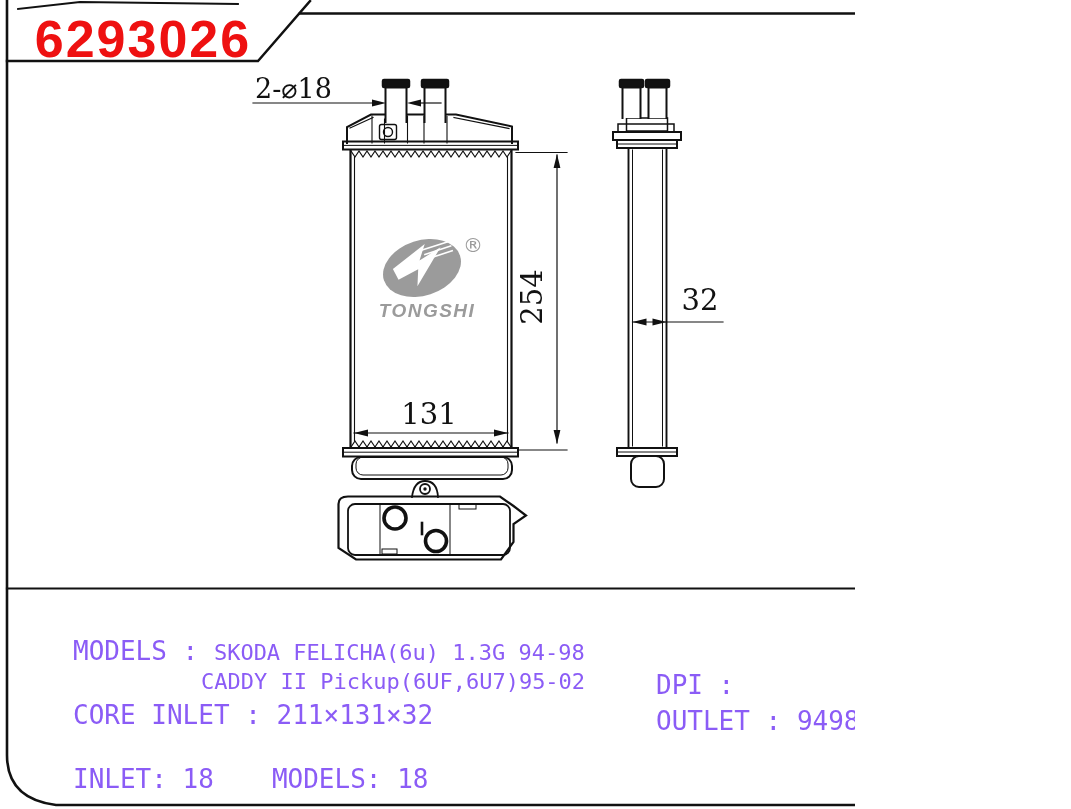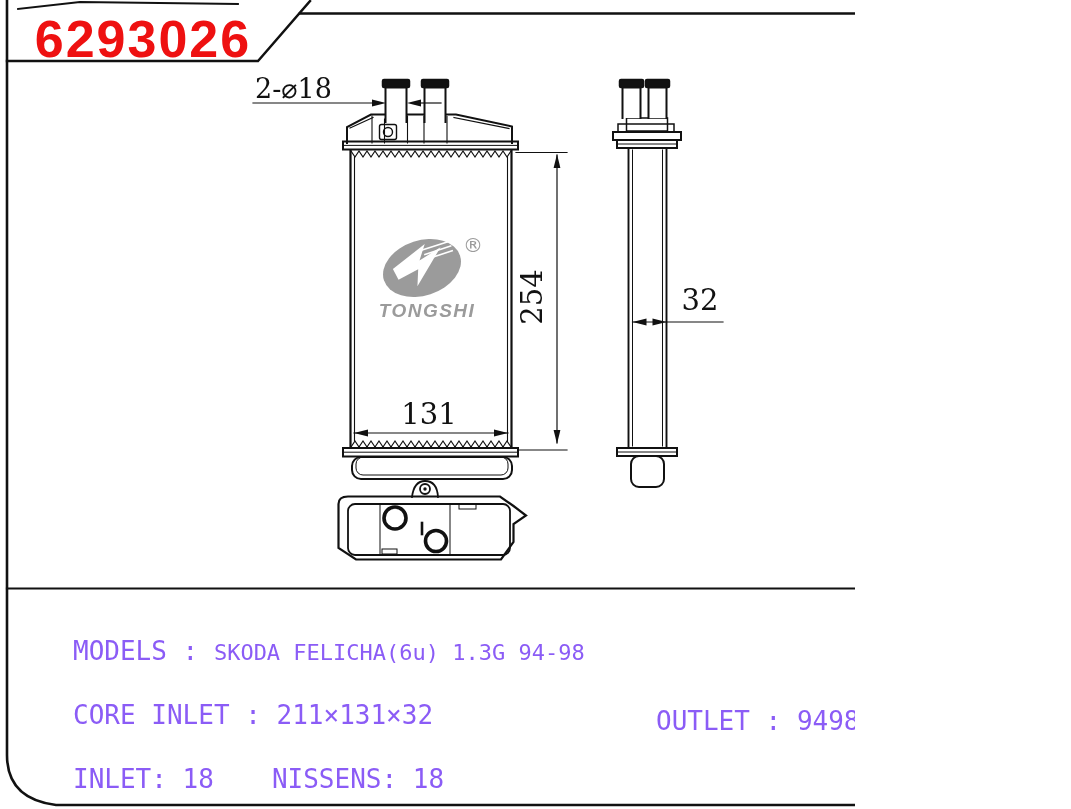--- a/index.html
+++ b/index.html
@@ -147,30 +147,36 @@
 
   </g>
 </svg>
 
 <div class="specs">
 
   <div class="line" style="left:57px;top:618px">
     <span class="lab">MODELS</span><span class="lab"> : </span><span class="val">SKODA FELICHA(6u) 1.3G 94-98</span>
   </div>
 
+  <div class="line" style="left:185px;top:651px">
+    <span class="val">CADDY II Pickup(6UF,6U7)95-02</span>
+  </div>
 
   <div class="line" style="left:57px;top:682px">
     <span class="lab">CORE INLET</span><span class="lab"> : </span><span class="lab">211×131×32</span>
   </div>
 
 
   <div class="line" style="left:57px;top:746px">
-    <span class="lab">INLET:</span><span class="lab"> </span><span class="lab">18</span><span class="gap"></span><span class="lab">NISSENS:</span><span class="lab"> </span><span class="lab">18</span>
+    <span class="lab">INLET:</span><span class="lab"> </span><span class="lab">18</span><span class="gap"></span><span class="lab">MODELS:</span><span class="lab"> </span><span class="lab">18</span>
   </div>
 
 
+  <div class="line" style="left:640px;top:652px">
+    <span class="lab">DPI</span><span class="lab"> : </span><span class="lab"></span>
+  </div>
 
   <div class="line" style="left:640px;top:688px">
     <span class="lab">OUTLET</span><span class="lab"> : </span><span class="lab">94983</span>
   </div>
 
 </div>
 </div>
 
 </body></html>

